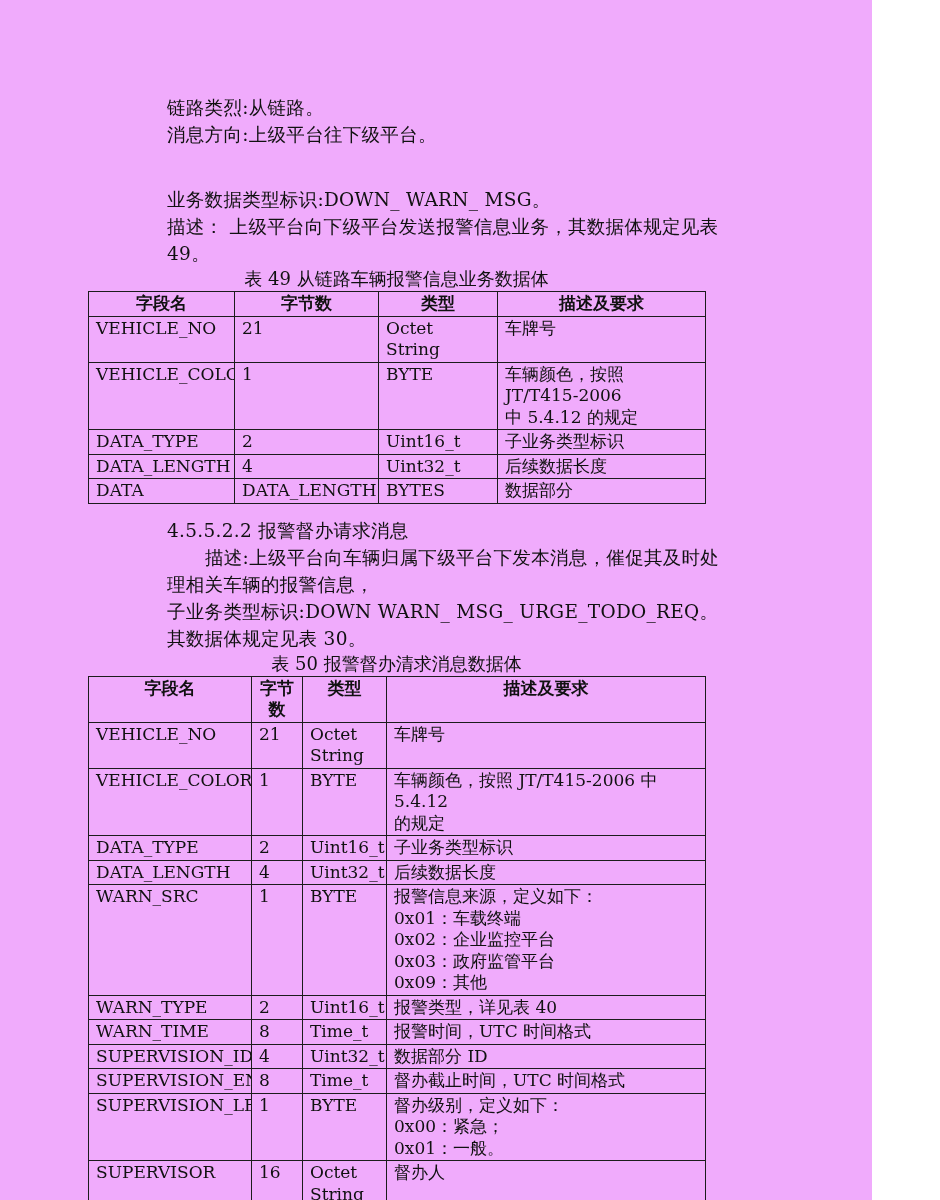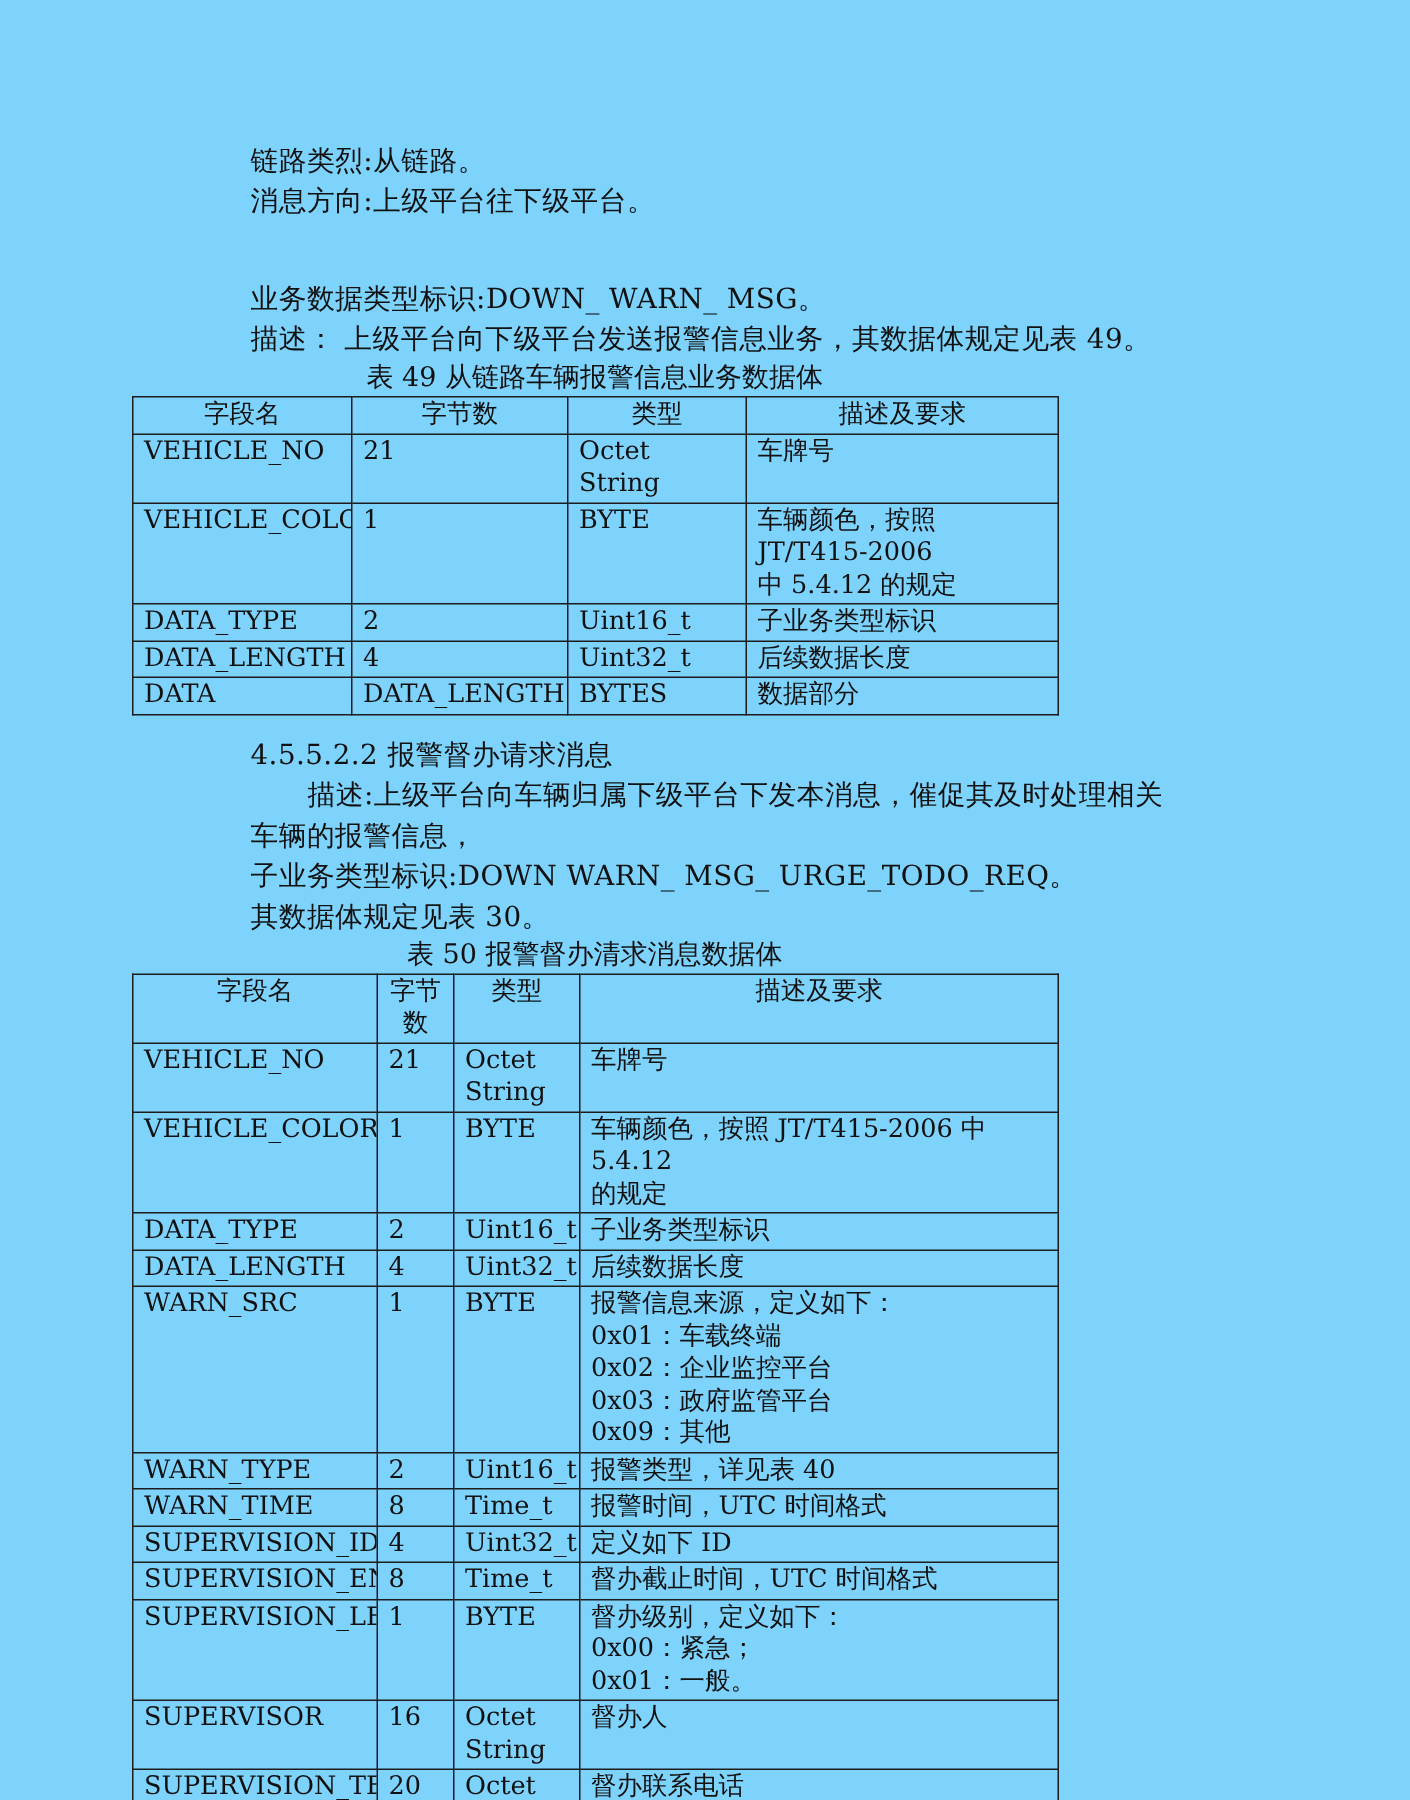--- a/index.html
+++ b/index.html
@@ -2,23 +2,23 @@
 <html><head>
 <meta charset="utf-8">
 <style>
   html, body {
     margin: 0;
     padding: 0;
     background: #ffffff;
   }
   .page {
     position: relative;
-    width: 940px;
+    width: 872px;
     height: 1200px;
-    background: #7dd3fc;
+    background: #f0abfc;
     overflow: hidden;
     font-family: "DejaVu Serif", "Liberation Serif", serif;
     color: #111111;
   }
   .doc {
     padding-top: 94px;
   }
   .para {
     margin: 0 150px 0 167px;
     font-size: 18.5px;
@@ -50,21 +50,21 @@
     border: 1.5px solid #1c1c1c;
     font-size: 17px;
     line-height: 21.5px;
     padding: 1px 7px;
     vertical-align: top;
     white-space: pre-line;
     overflow: hidden;
   }
   table.spec th {
     text-align: center;
-    font-weight: normal;
+    font-weight: bold;
   }
   table.spec td {
     text-align: left;
   }
   
   .c49-1 { width: 146px; }
   .c49-2 { width: 144px; }
   .c49-3 { width: 119px; }
   .c49-4 { width: 208px; }
   
@@ -210,21 +210,21 @@
             <tr>
               <td>WARN_TIME</td>
               <td>8</td>
               <td>Time_t</td>
               <td>报警时间，UTC 时间格式</td>
             </tr>
             <tr>
               <td>SUPERVISION_ID</td>
               <td>4</td>
               <td>Uint32_t</td>
-              <td>定义如下 ID</td>
+              <td>数据部分 ID</td>
             </tr>
             <tr>
               <td>SUPERVISION_ENDTIME</td>
               <td>8</td>
               <td>Time_t</td>
               <td>督办截止时间，UTC 时间格式</td>
             </tr>
             <tr>
               <td>SUPERVISION_LEVEL</td>
               <td>1</td>

